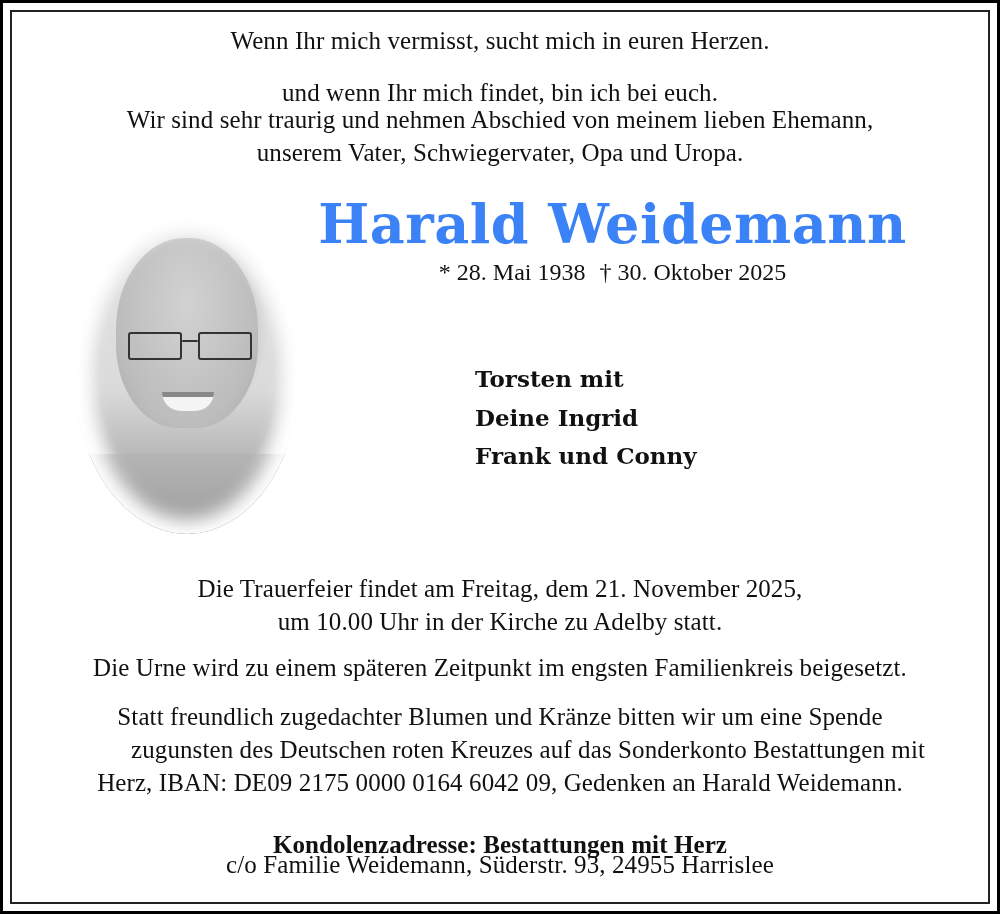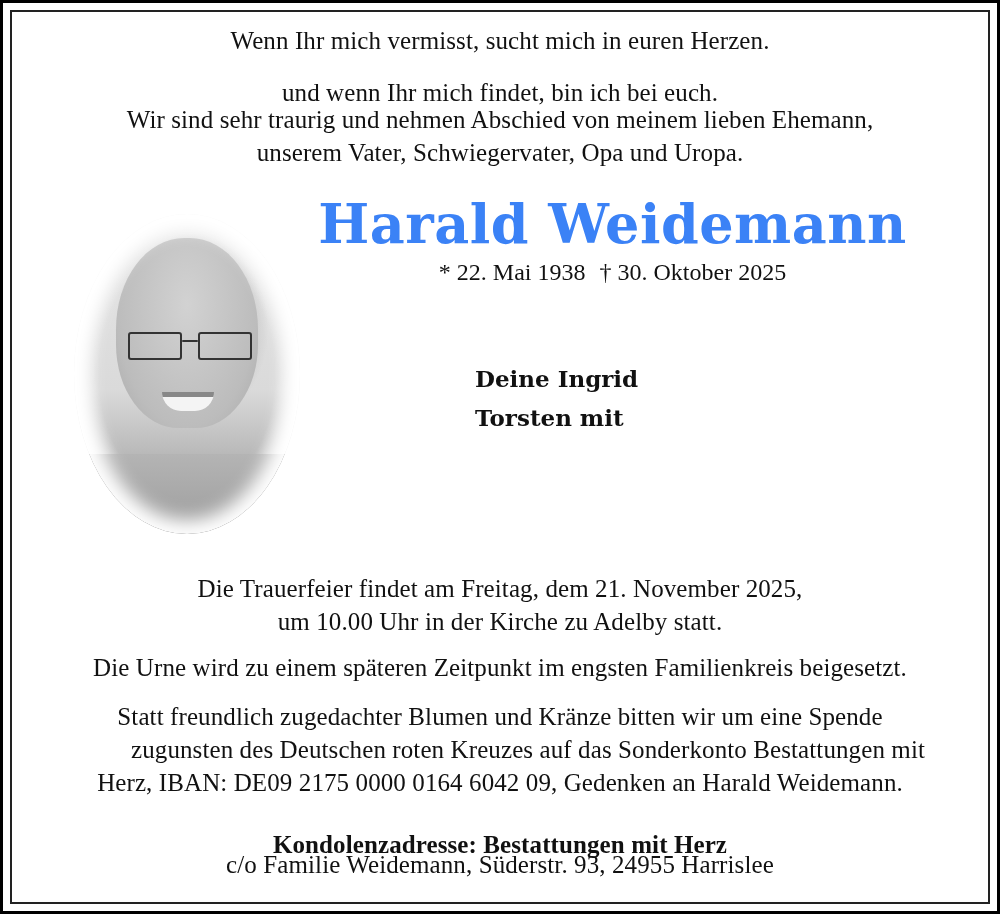--- a/index.html
+++ b/index.html
@@ -83,38 +83,39 @@
 </div>
 
 <div class="line" style="top:27px;">Wenn Ihr mich vermisst, sucht mich in euren Herzen.</div>
 <div class="line" style="top:48px;margin-top:31px;">und wenn Ihr mich findet, bin ich bei euch.</div>
 
 <div class="line" style="top:106px;">Wir sind sehr traurig und nehmen Abschied von meinem lieben Ehemann,</div>
 <div class="line" style="top:139px;">unserem Vater, Schwiegervater, Opa und Uropa.</div>
 
 <div class="name">Harald Weidemann</div>
 <div class="dates">
-  <span>* 22. Mai 1938</span><span class="sep"></span><span>† 30. Oktober 2025</span>
+  <span>* 28. Mai 1938</span><span class="sep"></span><span>† 30. Oktober 2025</span>
 </div>
 
 <div class="photo">
   <div class="shirt"></div>
   <div class="head"></div>
   <div class="glasses">
     <span class="l"></span>
       <span class="bridge"></span>
       <span class="r"></span>
   </div>
   <div class="smile"></div>
   <div class="vignette"></div>
 </div>
 
 <div class="family">
+  <div>Torsten mit</div>
   <div>Deine Ingrid</div>
-  <div>Torsten mit</div>
+  <div>Frank und Conny</div>
 </div>
 
 <div class="line" style="top:575px;">Die Trauerfeier findet am Freitag, dem 21. November 2025,</div>
 <div class="line" style="top:608px;">um 10.00 Uhr in der Kirche zu Adelby statt.</div>
 
 <div class="line" style="top:654px;">Die Urne wird zu einem späteren Zeitpunkt im engsten Familienkreis beigesetzt.</div>
 
 <div class="line" style="top:703px;">Statt freundlich zugedachter Blumen  und Kränze bitten wir um eine Spende</div>
 <div class="line" style="top:736px;padding-left:28px;">zugunsten des Deutschen roten Kreuzes auf das Sonderkonto Bestattungen mit</div>
 <div class="line" style="top:769px;">Herz, IBAN: DE09 2175 0000 0164 6042 09, Gedenken an Harald Weidemann.</div>

